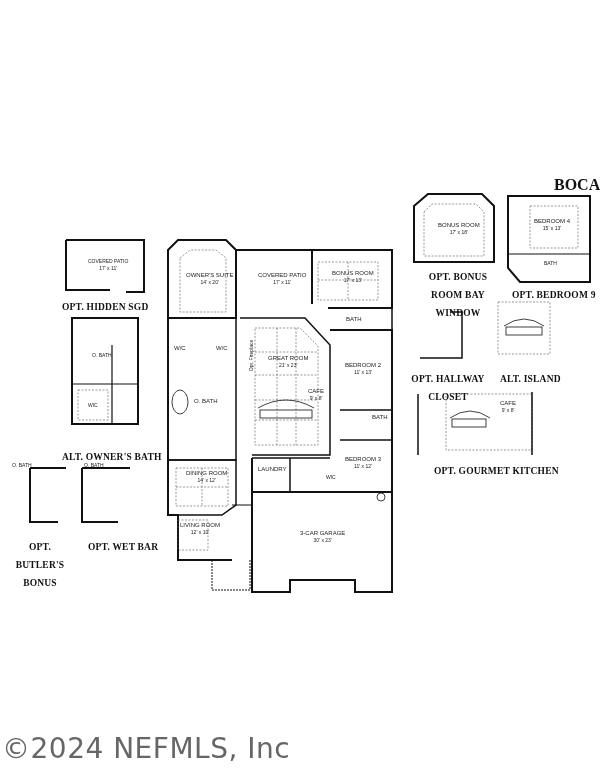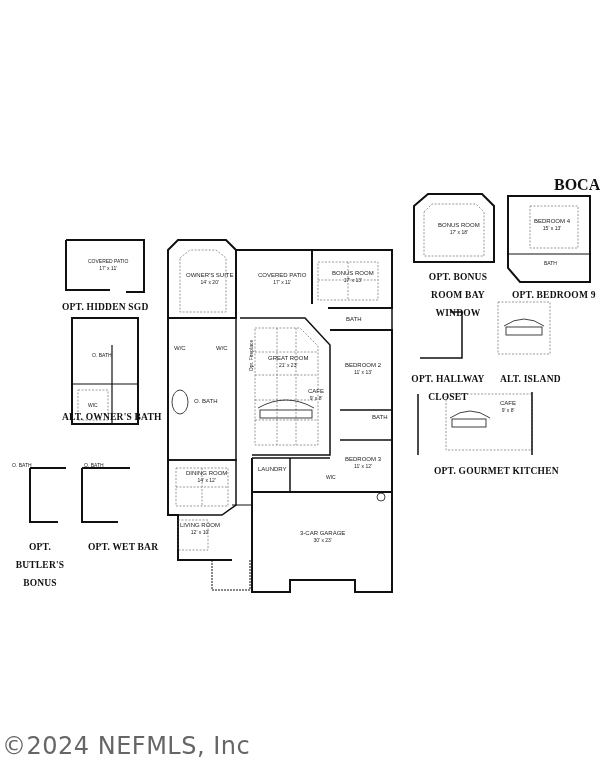--- a/index.html
+++ b/index.html
@@ -2,21 +2,21 @@
 <html><head>
 <meta charset="utf-8">
 <style>
   html, body { margin:0; padding:0; background:#ffffff; }
   body { width:600px; height:776px; position:relative; overflow:hidden; font-family:"Liberation Serif", serif; color:#111; }
   .plan { position:absolute; left:0; top:0; width:600px; height:776px; }
   .lbl { position:absolute; font-family:"Liberation Serif", serif; font-size:9.5px; font-weight:bold; text-align:center; line-height:18px; letter-spacing:0.2px; white-space:nowrap; }
   .room { position:absolute; font-family:"Liberation Sans", sans-serif; font-size:6px; text-align:center; line-height:7px; color:#222; white-space:nowrap; }
   .room .dim { font-size:5px; display:block; }
   .title { position:absolute; font-family:"Liberation Serif", serif; font-size:16px; font-weight:bold; white-space:nowrap; }
-  .copyright { position:absolute; left:2px; top:732px; font-family:"DejaVu Sans", sans-serif; font-size:24px; color:#666; letter-spacing:0.5px; white-space:nowrap; }
+  .copyright { position:absolute; left:2px; top:732px; font-family:"DejaVu Sans", sans-serif; font-size:28px; color:#666; letter-spacing:0.5px; white-space:nowrap; }
 </style>
 </head>
 <body>
 
 <svg class="plan" viewBox="0 0 600 776" xmlns="http://www.w3.org/2000/svg">
   <g fill="none" stroke="#111" stroke-width="2">
 
     <path d="M168,250 L178,240 L226,240 L236,250 L236,318 L168,318 Z"></path>
 
     <path d="M236,250 L312,250 L312,304"></path>
@@ -210,21 +210,21 @@
 </div>
 <div class="room" style="left:544px;top:260px;font-size:5px;">
   <span>BATH</span>
 </div>
 <div class="room" style="left:500px;top:400px;">
   <span>CAFE</span>
   <span class="dim">9' x 8'</span>
 </div>
 
 <div class="lbl" style="left:62px;top:298px;">OPT. HIDDEN SGD</div>
-<div class="lbl" style="left:62px;top:408px;">ALT. OWNER'S BATH</div>
+<div class="lbl" style="left:62px;top:448px;">ALT. OWNER'S BATH</div>
 <div class="lbl" style="left:8px;top:538px;width:64px;white-space:normal;">OPT. BUTLER'S BONUS</div>
 <div class="lbl" style="left:88px;top:538px;">OPT. WET BAR</div>
 <div class="lbl" style="left:412px;top:268px;width:92px;white-space:normal;">OPT. BONUS ROOM BAY WINDOW</div>
 <div class="lbl" style="left:512px;top:286px;">OPT. BEDROOM 9</div>
 <div class="lbl" style="left:410px;top:370px;width:76px;white-space:normal;">OPT. HALLWAY CLOSET</div>
 <div class="lbl" style="left:500px;top:370px;">ALT. ISLAND</div>
 <div class="lbl" style="left:434px;top:462px;text-align:center;">OPT. GOURMET KITCHEN</div>
 
 <div class="copyright">©2024 NEFMLS, Inc</div>
 

